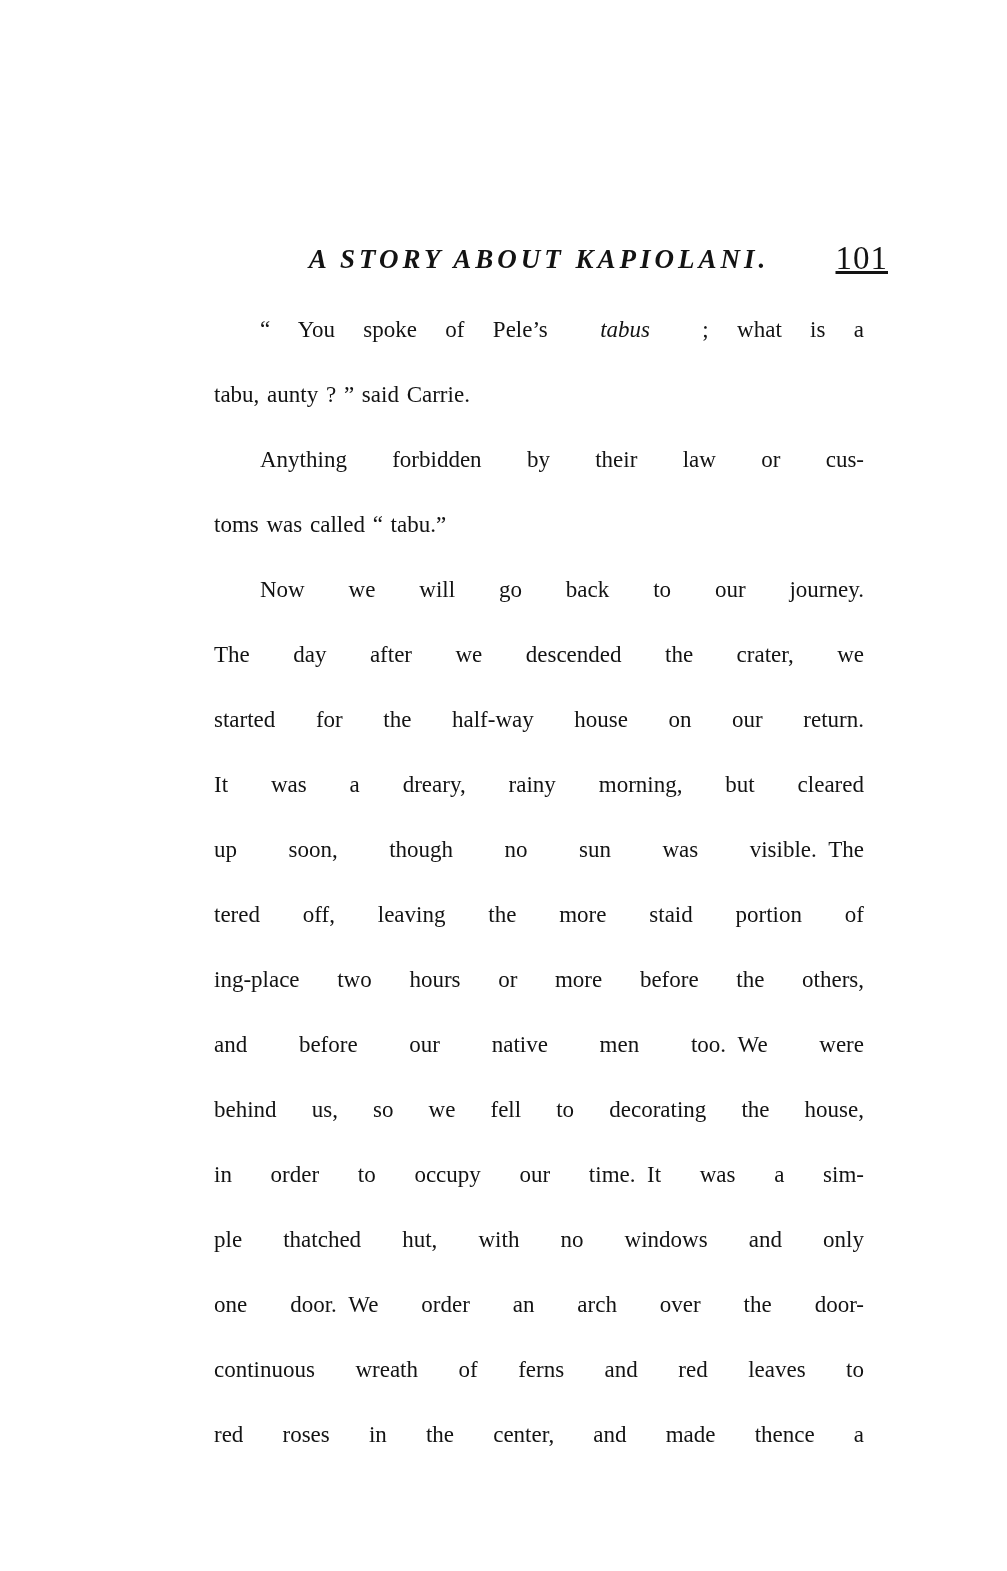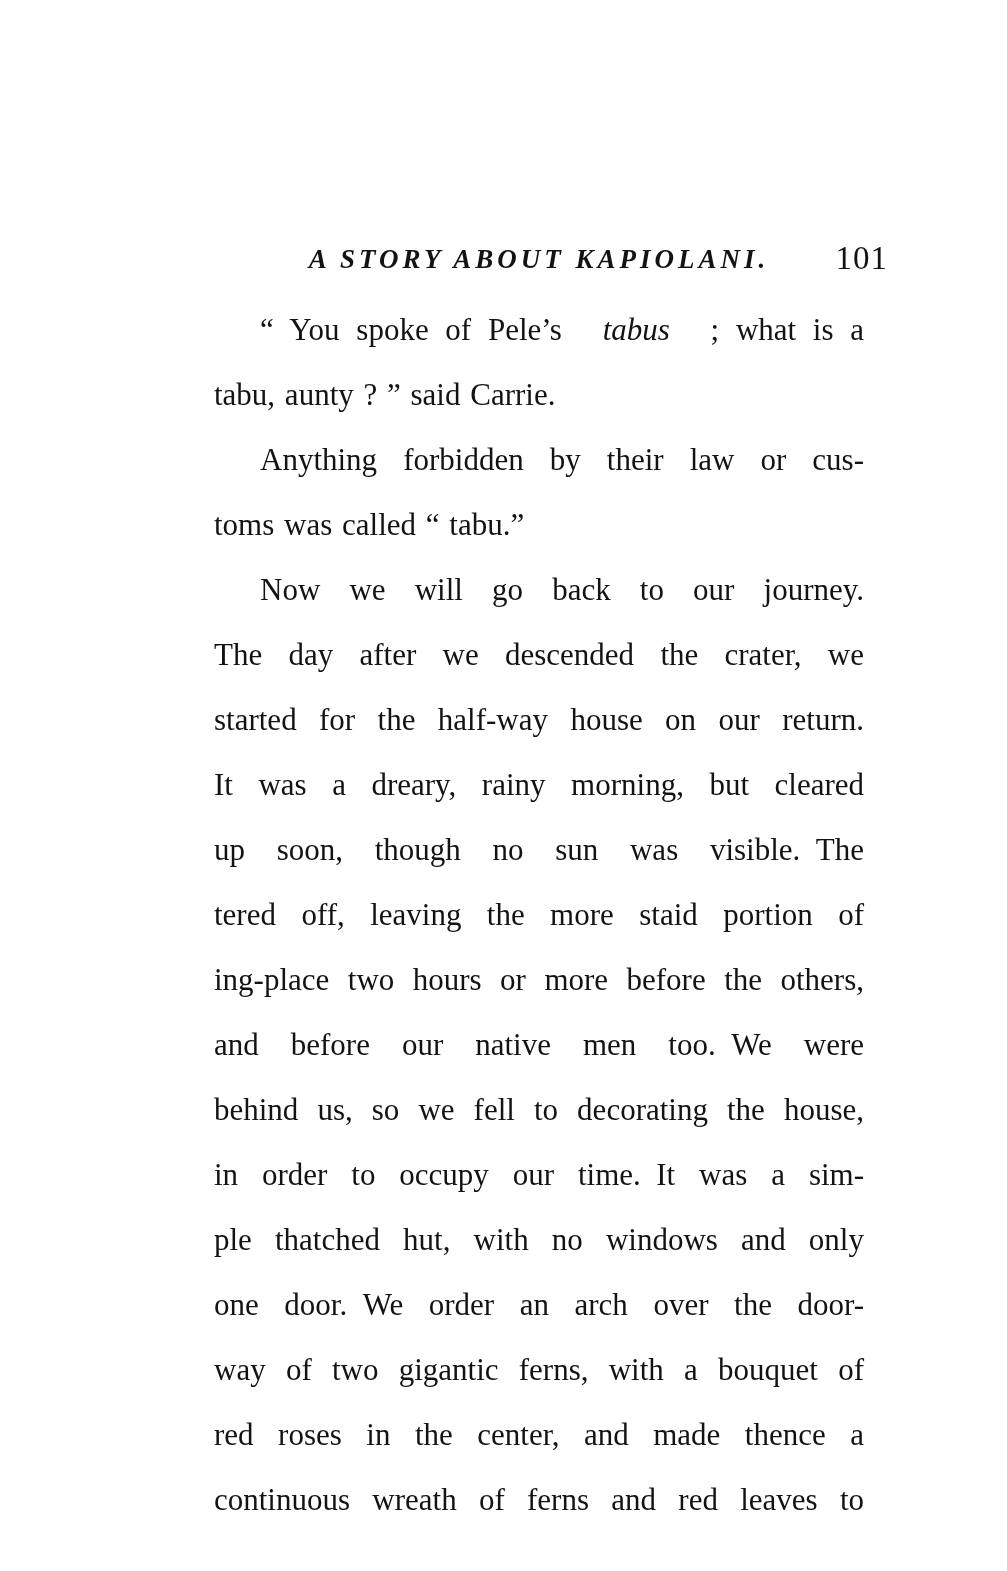--- a/index.html
+++ b/index.html
@@ -38,29 +38,30 @@
     letter-spacing: 4px;
     white-space: nowrap;
   }
   .page-number {
     position: absolute;
     right: 0;
     top: 0;
     font-size: 33px;
     font-style: normal;
     letter-spacing: 1px;
+    text-decoration: underline;
   }
 
   
   .body-text {
     position: absolute;
     top: 243px;
     left: 130px;
     width: 722px;
-    font-size: 31px;
+    font-size: 23px;
     line-height: 53px;
     word-spacing: 2px;
   }
 
   .paragraph + .paragraph { margin-top: 6px; }
 
   .line {
     text-align: justify;
     text-align-last: justify;
     min-height: 53px;
@@ -93,18 +94,17 @@
         <div class="line"><span>started for the half-way house on our return.</span></div>
         <div class="line"><span>It was a dreary, rainy morning, but cleared</span></div>
         <div class="line"><span>up soon, though no sun was visible. The</span></div>
         <div class="line"><span>tered off, leaving the more staid portion of</span></div>
         <div class="line"><span>ing-place two hours or more before the others,</span></div>
         <div class="line"><span>and before our native men too. We were</span></div>
         <div class="line"><span>behind us, so we fell to decorating the house,</span></div>
         <div class="line"><span>in order to occupy our time. It was a sim-</span></div>
         <div class="line"><span>ple thatched hut, with no windows and only</span></div>
         <div class="line"><span>one door. We order an arch over the door-</span></div>
-        <div class="line"><span>way of two gigantic ferns, with a bouquet of</span></div>
+        <div class="line"><span>continuous wreath of ferns and red leaves to</span></div>
         <div class="line"><span>red roses in the center, and made thence a</span></div>
-        <div class="line"><span>continuous wreath of ferns and red leaves to</span></div>
       </div>
     </div>
 </div>
 
 </body></html>

